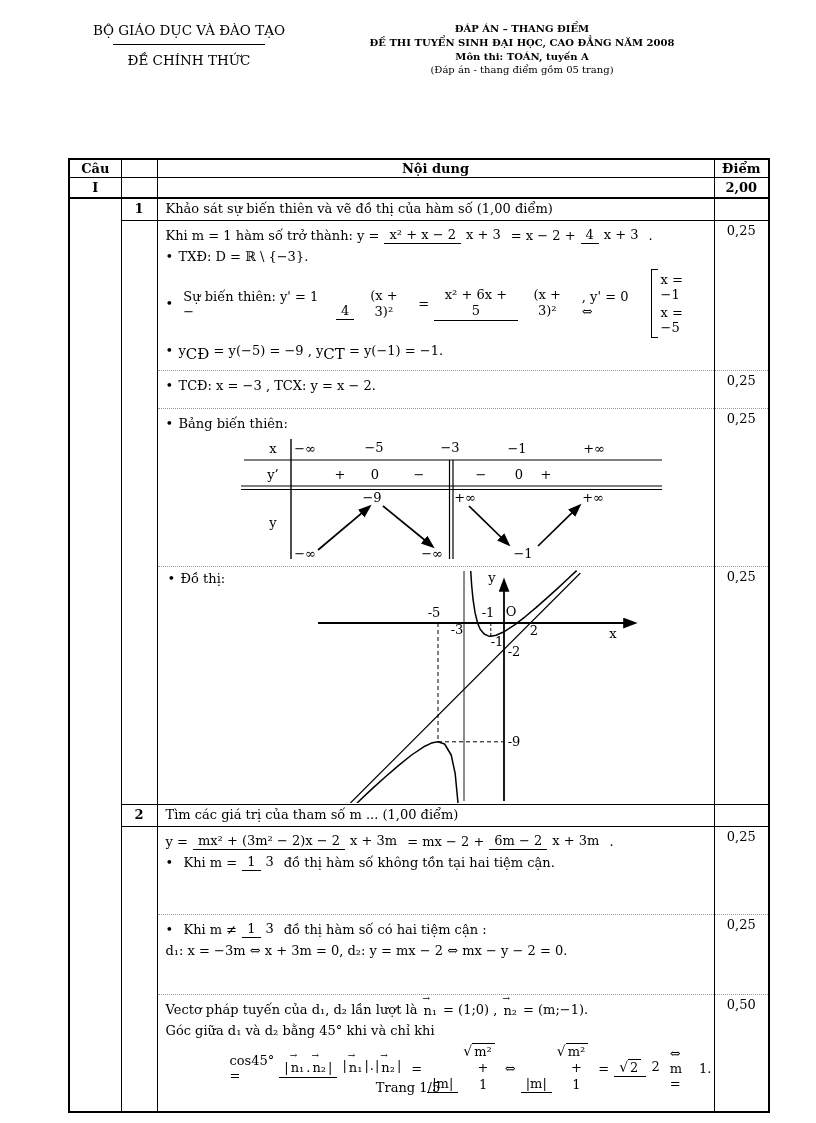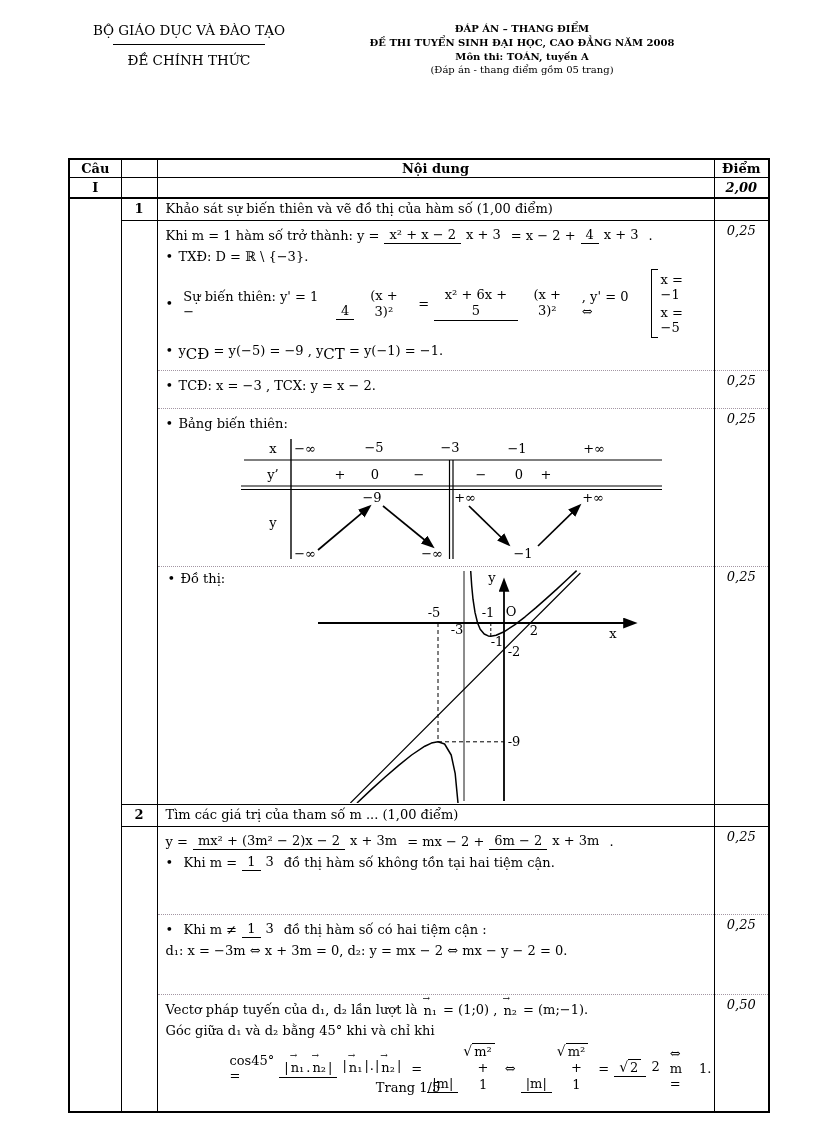--- a/index.html
+++ b/index.html
@@ -16,21 +16,21 @@
   .hdr-right .b { font-weight:bold; }
 
   
   .tbl { position:absolute; left:68px; top:122px; width:700px; border-collapse:collapse;
          table-layout:fixed; font-size:13px; border:2px solid #000;margin-top:36px; }
   .tbl th { border:1px solid #000; font-weight:bold; text-align:center; padding:1px 2px; }
   .tbl td { border-left:1px solid #000; border-right:1px solid #000; border-top:none; border-bottom:none;
             vertical-align:top; padding:2px 8px; }
   .c-cau{width:52px} .c-sub{width:36px} .c-main{width:557px} .c-diem{width:55px}
   .center { text-align:center; } .bold { font-weight:bold; }
-  .diem { text-align:center; vertical-align:middle;font-style:italic; }
+  .diem { text-align:center; vertical-align:middle; }
   .sb  { border-bottom:1px solid #000 !important; }
   .sb2 { border-bottom:2px solid #000 !important; }
   .db  { border-bottom:1px dotted #a396a3 !important; }
 
   
   .t-line { margin:4px 0; line-height:1.35; }
   .m-line { display:flex; align-items:center; gap:5px; margin:4px 0; flex-wrap:nowrap; }
   .m-center { margin-left:64px; }
   .blt { display:inline-block; width:13px; }
   .fr { display:inline-flex; align-items:stretch; text-align:center; line-height:1.25; vertical-align:middle; }

